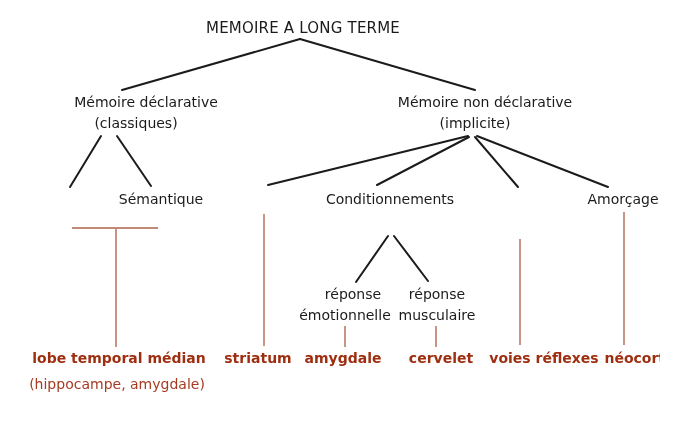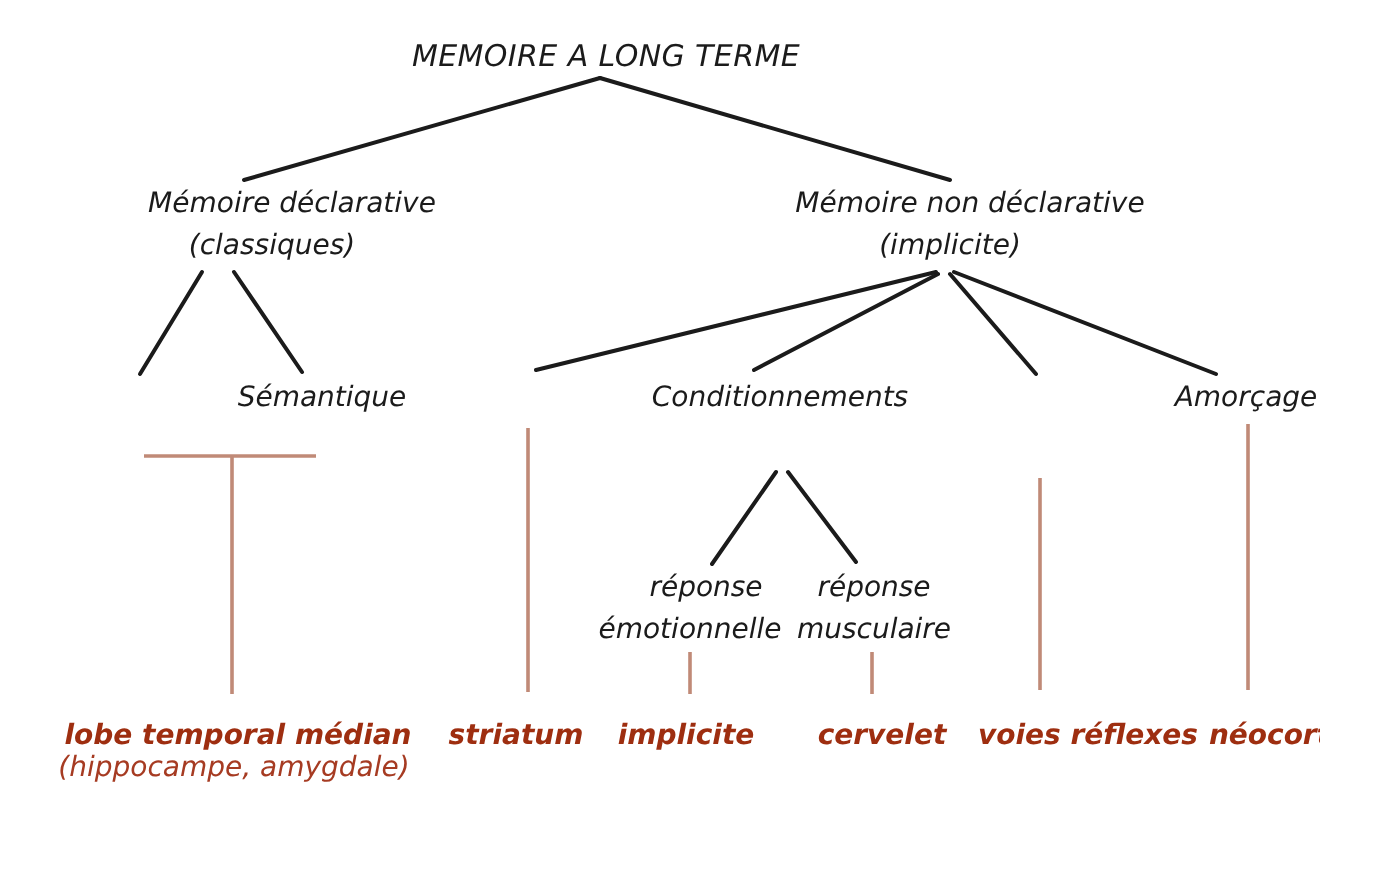--- a/index.html
+++ b/index.html
@@ -8,21 +8,20 @@
     --region_text:#9e2e10;
     --region_subtext:#a63b22;
   }
   html,body{margin:0;padding:0;background:#ffffff;}
   .canvas{
     position:relative;
     width:660px;height:447px;
     background:#ffffff;
     font-family:"DejaVu Sans","Liberation Sans",sans-serif;
     overflow:hidden;
-    font-style:italic;
   }
   .lines{position:absolute;left:0;top:0;width:698px;height:447px;}
   .black-line{stroke:var(--ink);stroke-width:2;stroke-linecap:round;}
   .brown-line{stroke:var(--accent_line);stroke-width:1.8;stroke-linecap:butt;}
   .n{
     position:absolute;
     transform:translateX(-50%);
     text-align:center;
     white-space:nowrap;
     font-size:14px;
@@ -34,21 +33,20 @@
   .s-l{transform:translateX(-10px);}
   .s-r{transform:translateX(8px);}
   .region{
     position:absolute;
     transform:translateX(-50%);
     white-space:nowrap;
     font-size:14px;
     font-weight:bold;
     line-height:18px;
     color:var(--region_text);
-    margin-top:10px;
   }
   .region-sub{
     position:absolute;
     transform:translateX(-50%);
     white-space:nowrap;
     font-size:14px;
     line-height:18px;
     color:var(--region_subtext);
   }
 </style>
@@ -109,18 +107,18 @@
     <span>émotionnelle</span>
   </div>
   <div class="n" style="left:437px;top:284px;">
     <span>réponse</span>
     <span>musculaire</span>
   </div>
 
   <div class="region" style="left:119px;top:349px;">lobe temporal médian</div>
   <div class="region-sub" style="left:117px;top:375px;">(hippocampe, amygdale)</div>
   <div class="region" style="left:258px;top:349px;">striatum</div>
-  <div class="region" style="left:343px;top:349px;">implicite</div>
+  <div class="region" style="left:343px;top:349px;">amygdale</div>
   <div class="region" style="left:441px;top:349px;">cervelet</div>
   <div class="region" style="left:544px;top:349px;">voies réflexes</div>
   <div class="region" style="left:644px;top:349px;">néocortex</div>
 
 </div>
 
 </body></html>

